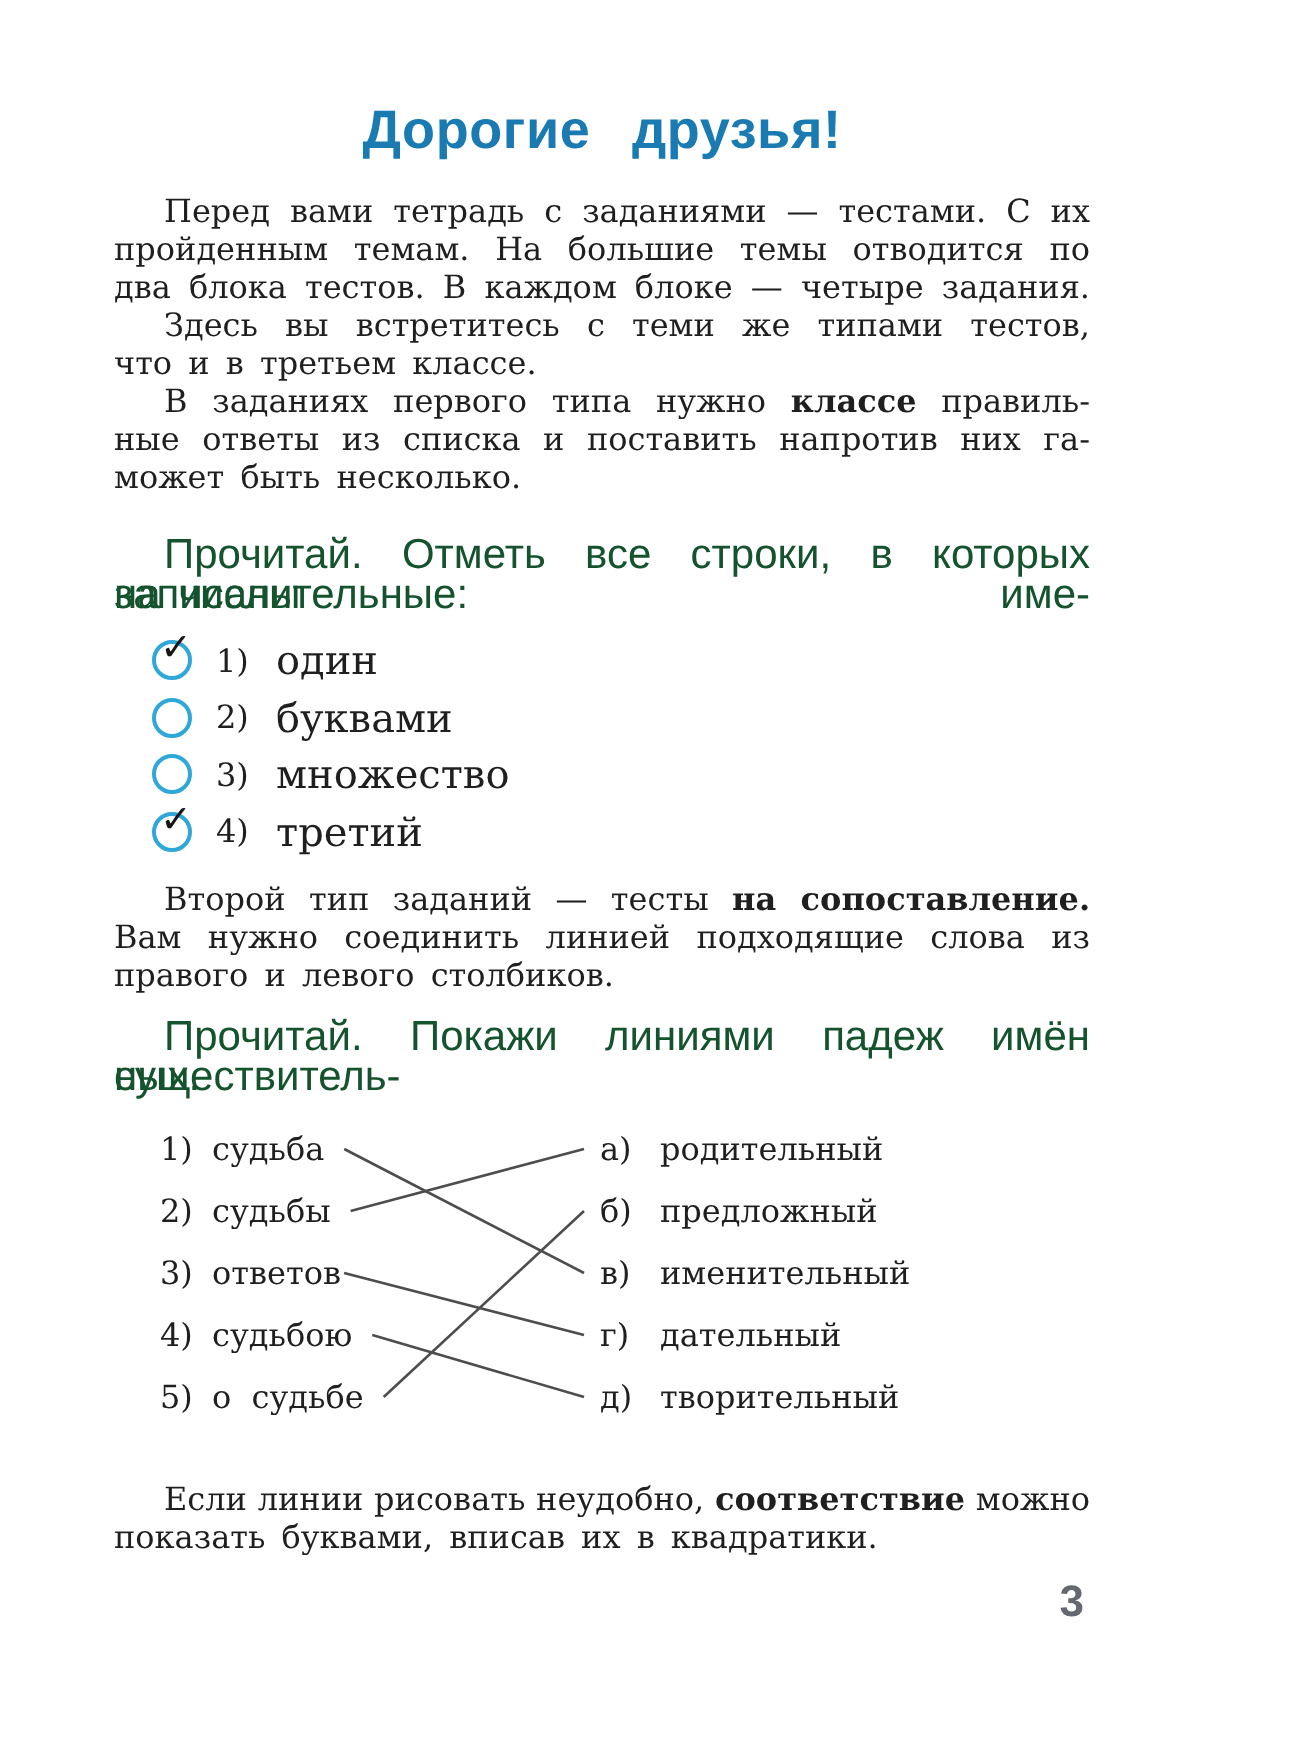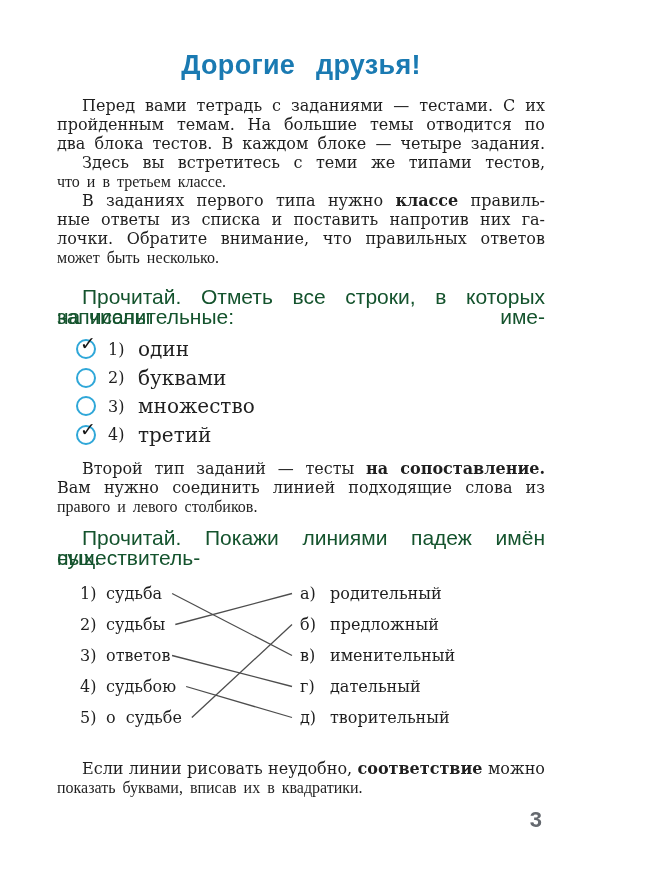--- a/index.html
+++ b/index.html
@@ -15,21 +15,21 @@
     font-size:27px; line-height:31px; word-spacing:13px; letter-spacing:0.3px;
   }
 
   
   .lines { margin:0; }
   .tl {
     font-size:16px; line-height:19px; height:19px;
     text-align:justify; text-align-last:justify; white-space:normal;
   }
   .tl.indent { text-indent:25px; }
-  .tl.short  { text-align-last:left; word-spacing:3px;font-family:Liberation Serif, serif; }
+  .tl.short  { text-align-last:left; word-spacing:3px; }
   .tl b { font-weight:bold; }
 
   .sans .tl {
     font-family:"Liberation Sans", sans-serif; font-size:21px;
     line-height:19.5px; height:19.5px; color:#14532d;
   }
 
   .intro   { margin-top:15px; }
   .instr1  { margin-top:20px; }
   .middle  { margin-top:10px; }
@@ -76,21 +76,20 @@
     <div class="title" style="color: rgb(26, 122, 178);">Дорогие  друзья!</div>
 
     <div class="lines intro">
         <div class="tl indent"><span>Перед вами тетрадь с заданиями — тестами. С их</span></div>
         <div class="tl"><span>пройденным темам. На большие темы отводится по</span></div>
         <div class="tl"><span>два блока тестов. В каждом блоке — четыре задания.</span></div>
         <div class="tl indent"><span>Здесь вы встретитесь с теми же типами тестов,</span></div>
         <div class="tl short"><span>что и в третьем классе.</span></div>
         <div class="tl indent"><span>В заданиях первого типа нужно </span><b>классе</b><span> правиль-</span></div>
         <div class="tl"><span>ные ответы из списка и поставить напротив них га-</span></div>
-        <div class="tl"><span>лочки. Обратите внимание, что правильных ответов</span></div>
         <div class="tl short"><span>может быть несколько.</span></div>
       </div>
 
     <div class="lines sans instr1">
         <div class="tl indent"><span>Прочитай. Отметь все строки, в которых записаны име-</span></div>
         <div class="tl short"><span>на числительные:</span></div>
       </div>
 
     <div class="chk">
         <div class="chk-row">

